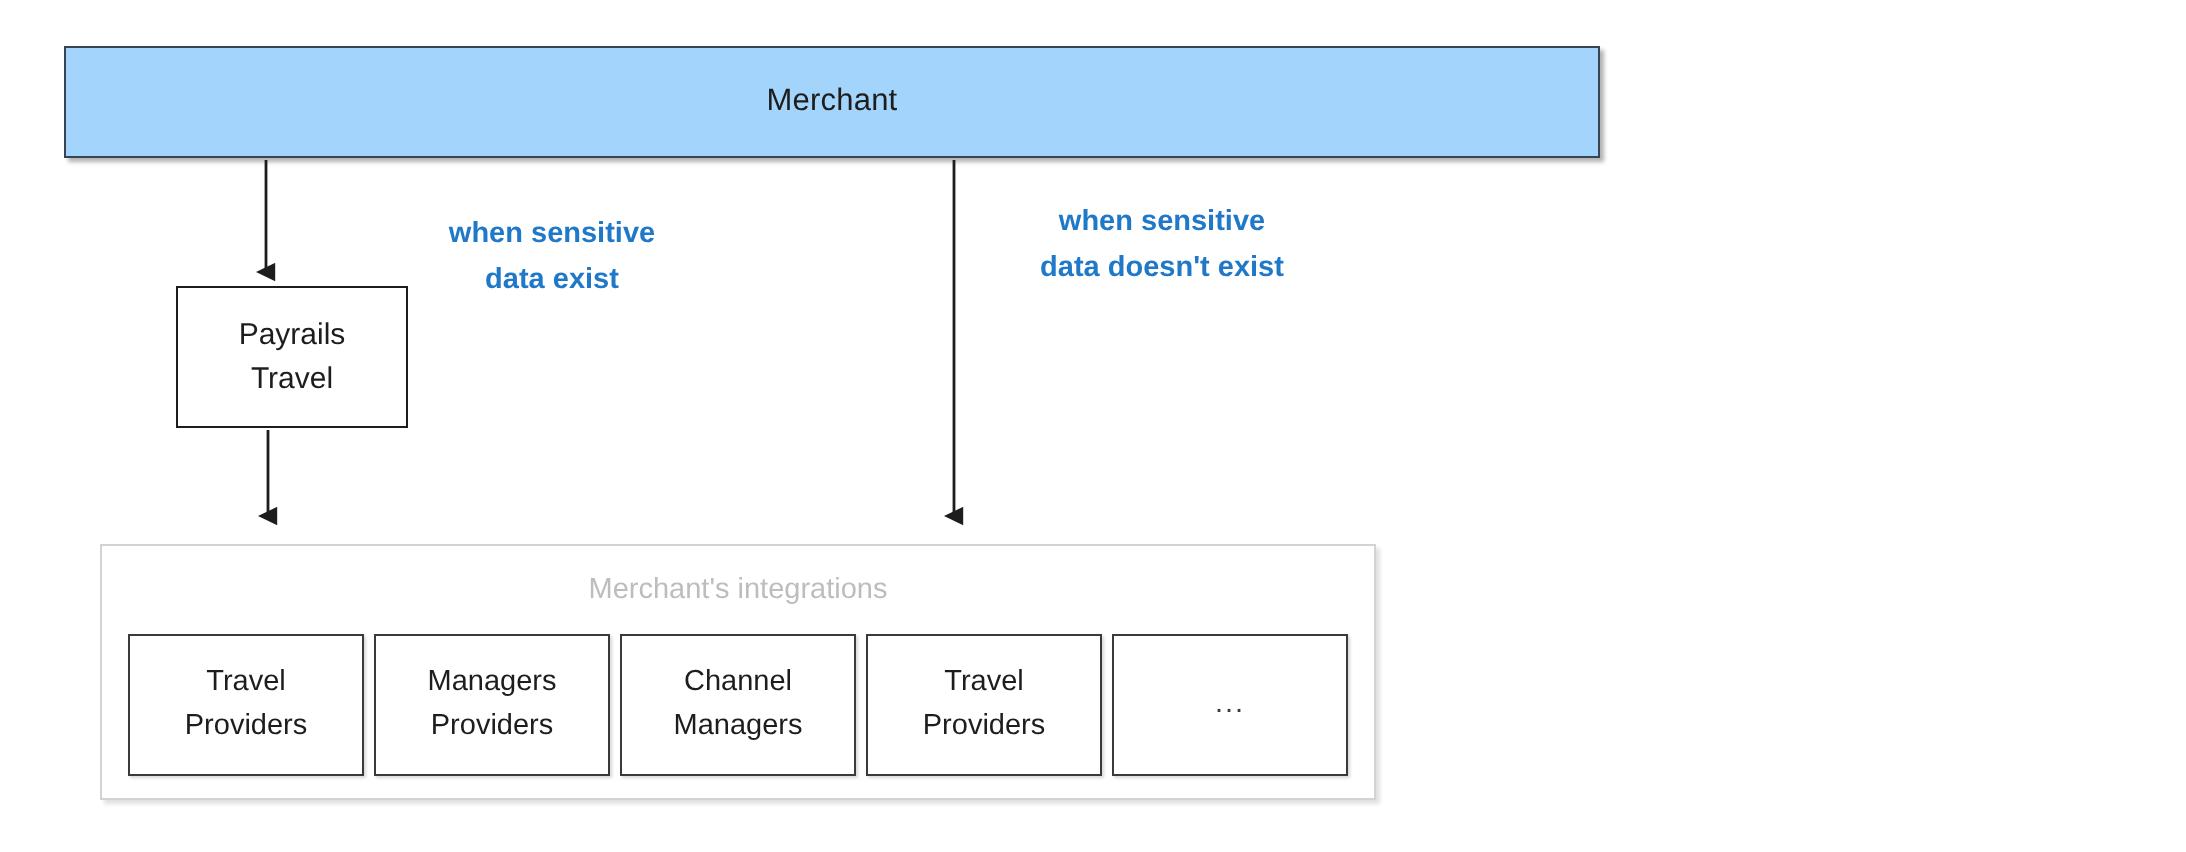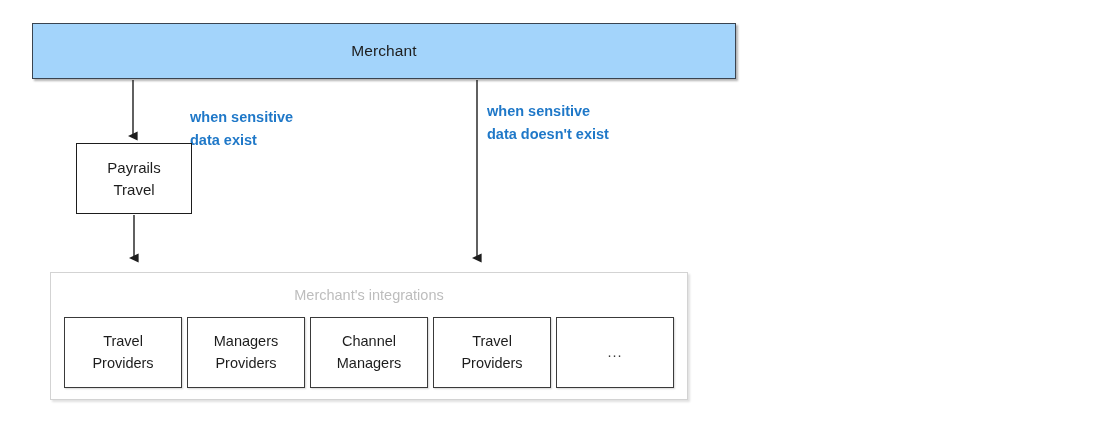--- a/index.html
+++ b/index.html
@@ -18,40 +18,40 @@
     width: 1093px;
     height: 426px;
     background: #ffffff;
   }
 
   
   .merchant-box {
     position: absolute;
     left: 32px;
     top: 23px;
-    width: 704px;
+    width: 768px;
     height: 56px;
     background: #a3d4fb;
     border: 1.2px solid #3a4450;
     box-sizing: border-box;
     display: flex;
     align-items: center;
     justify-content: center;
     box-shadow: 2px 2px 2px rgba(0,0,0,0.30);
   }
   .merchant-box .label {
     font-size: 15.5px;
     color: #1d1d1d;
     letter-spacing: 0.1px;
   }
 
   
   .vault-box {
     position: absolute;
-    left: 76px;
+    left: 88px;
     top: 143px;
     width: 116px;
     height: 71px;
     background: #ffffff;
     border: 1.3px solid #1d1d1d;
     box-sizing: border-box;
     display: flex;
     flex-direction: column;
     align-items: center;
     justify-content: center;
@@ -73,20 +73,21 @@
     pointer-events: none;
   }
 
   
   .edge-label {
     position: absolute;
     color: #1f78c8;
     font-size: 14.5px;
     font-weight: bold;
     line-height: 1.58;
+    text-align: center;
     white-space: nowrap;
   }
   .edge-label.left  { left: 190px; top: 106px; width: 172px; }
   .edge-label.right { left: 487px; top: 100px; width: 188px; }
 
   
   .integrations-box {
     position: absolute;
     left: 50px;
     top: 272px;

